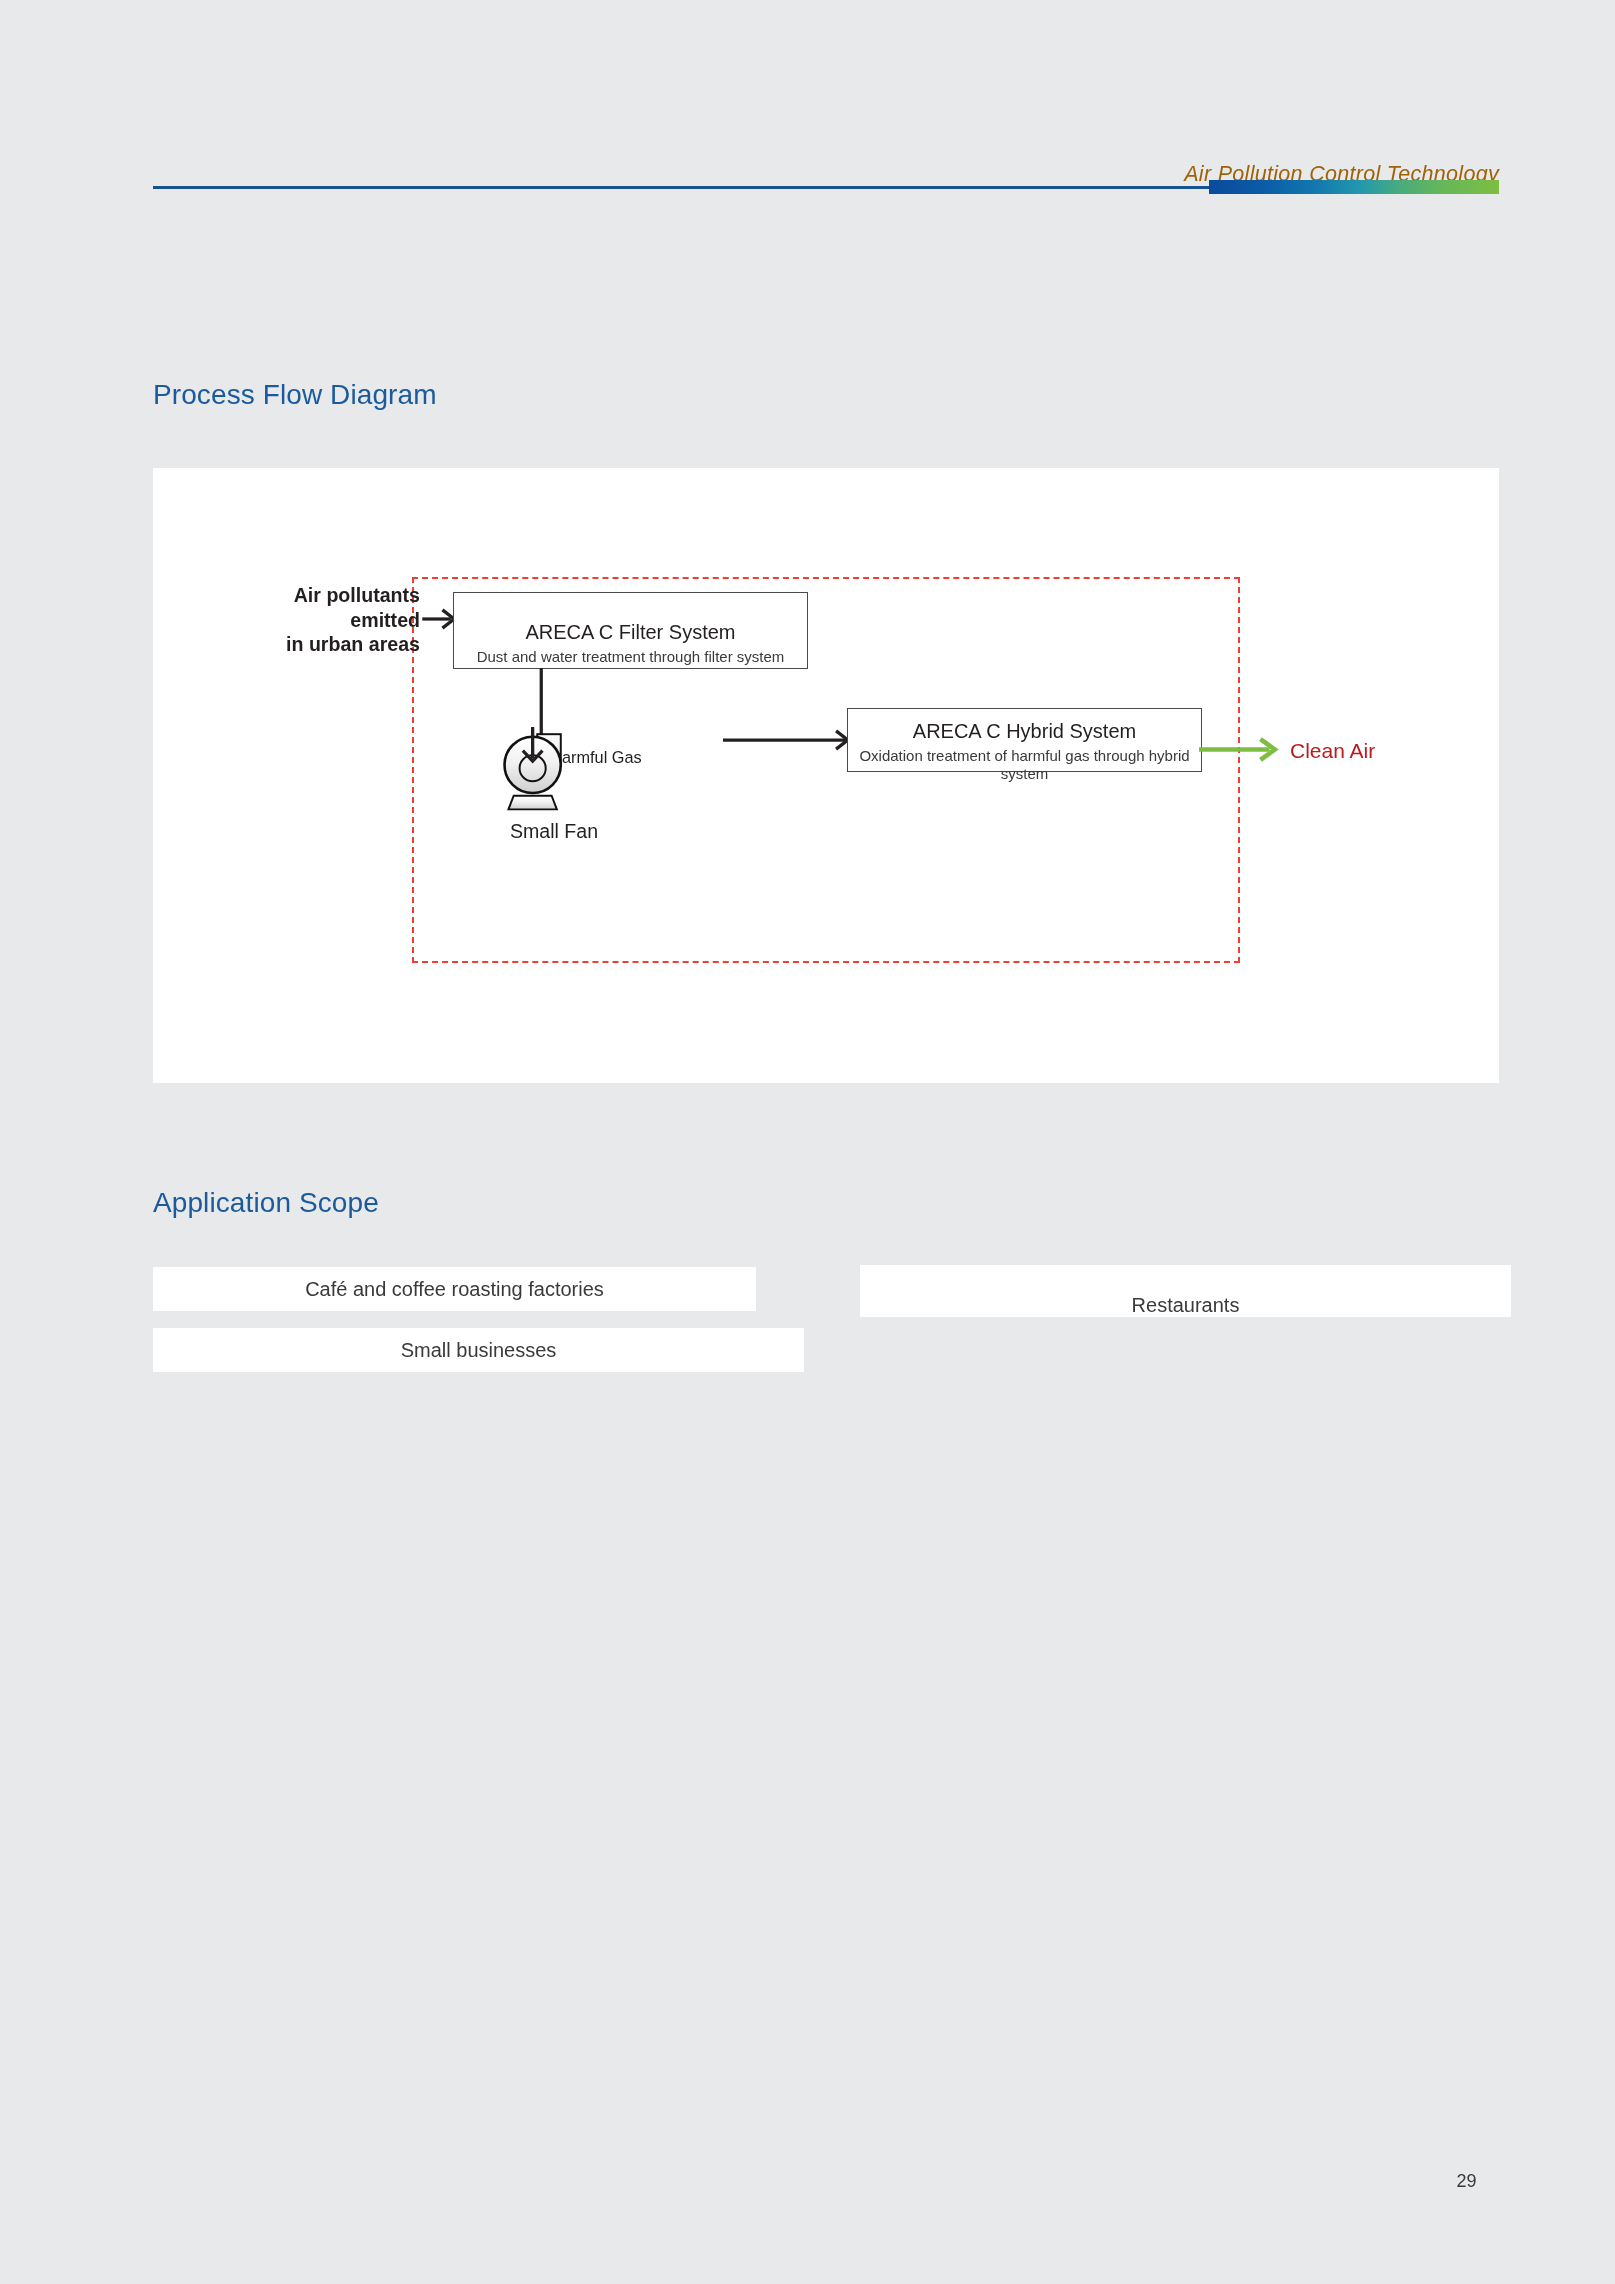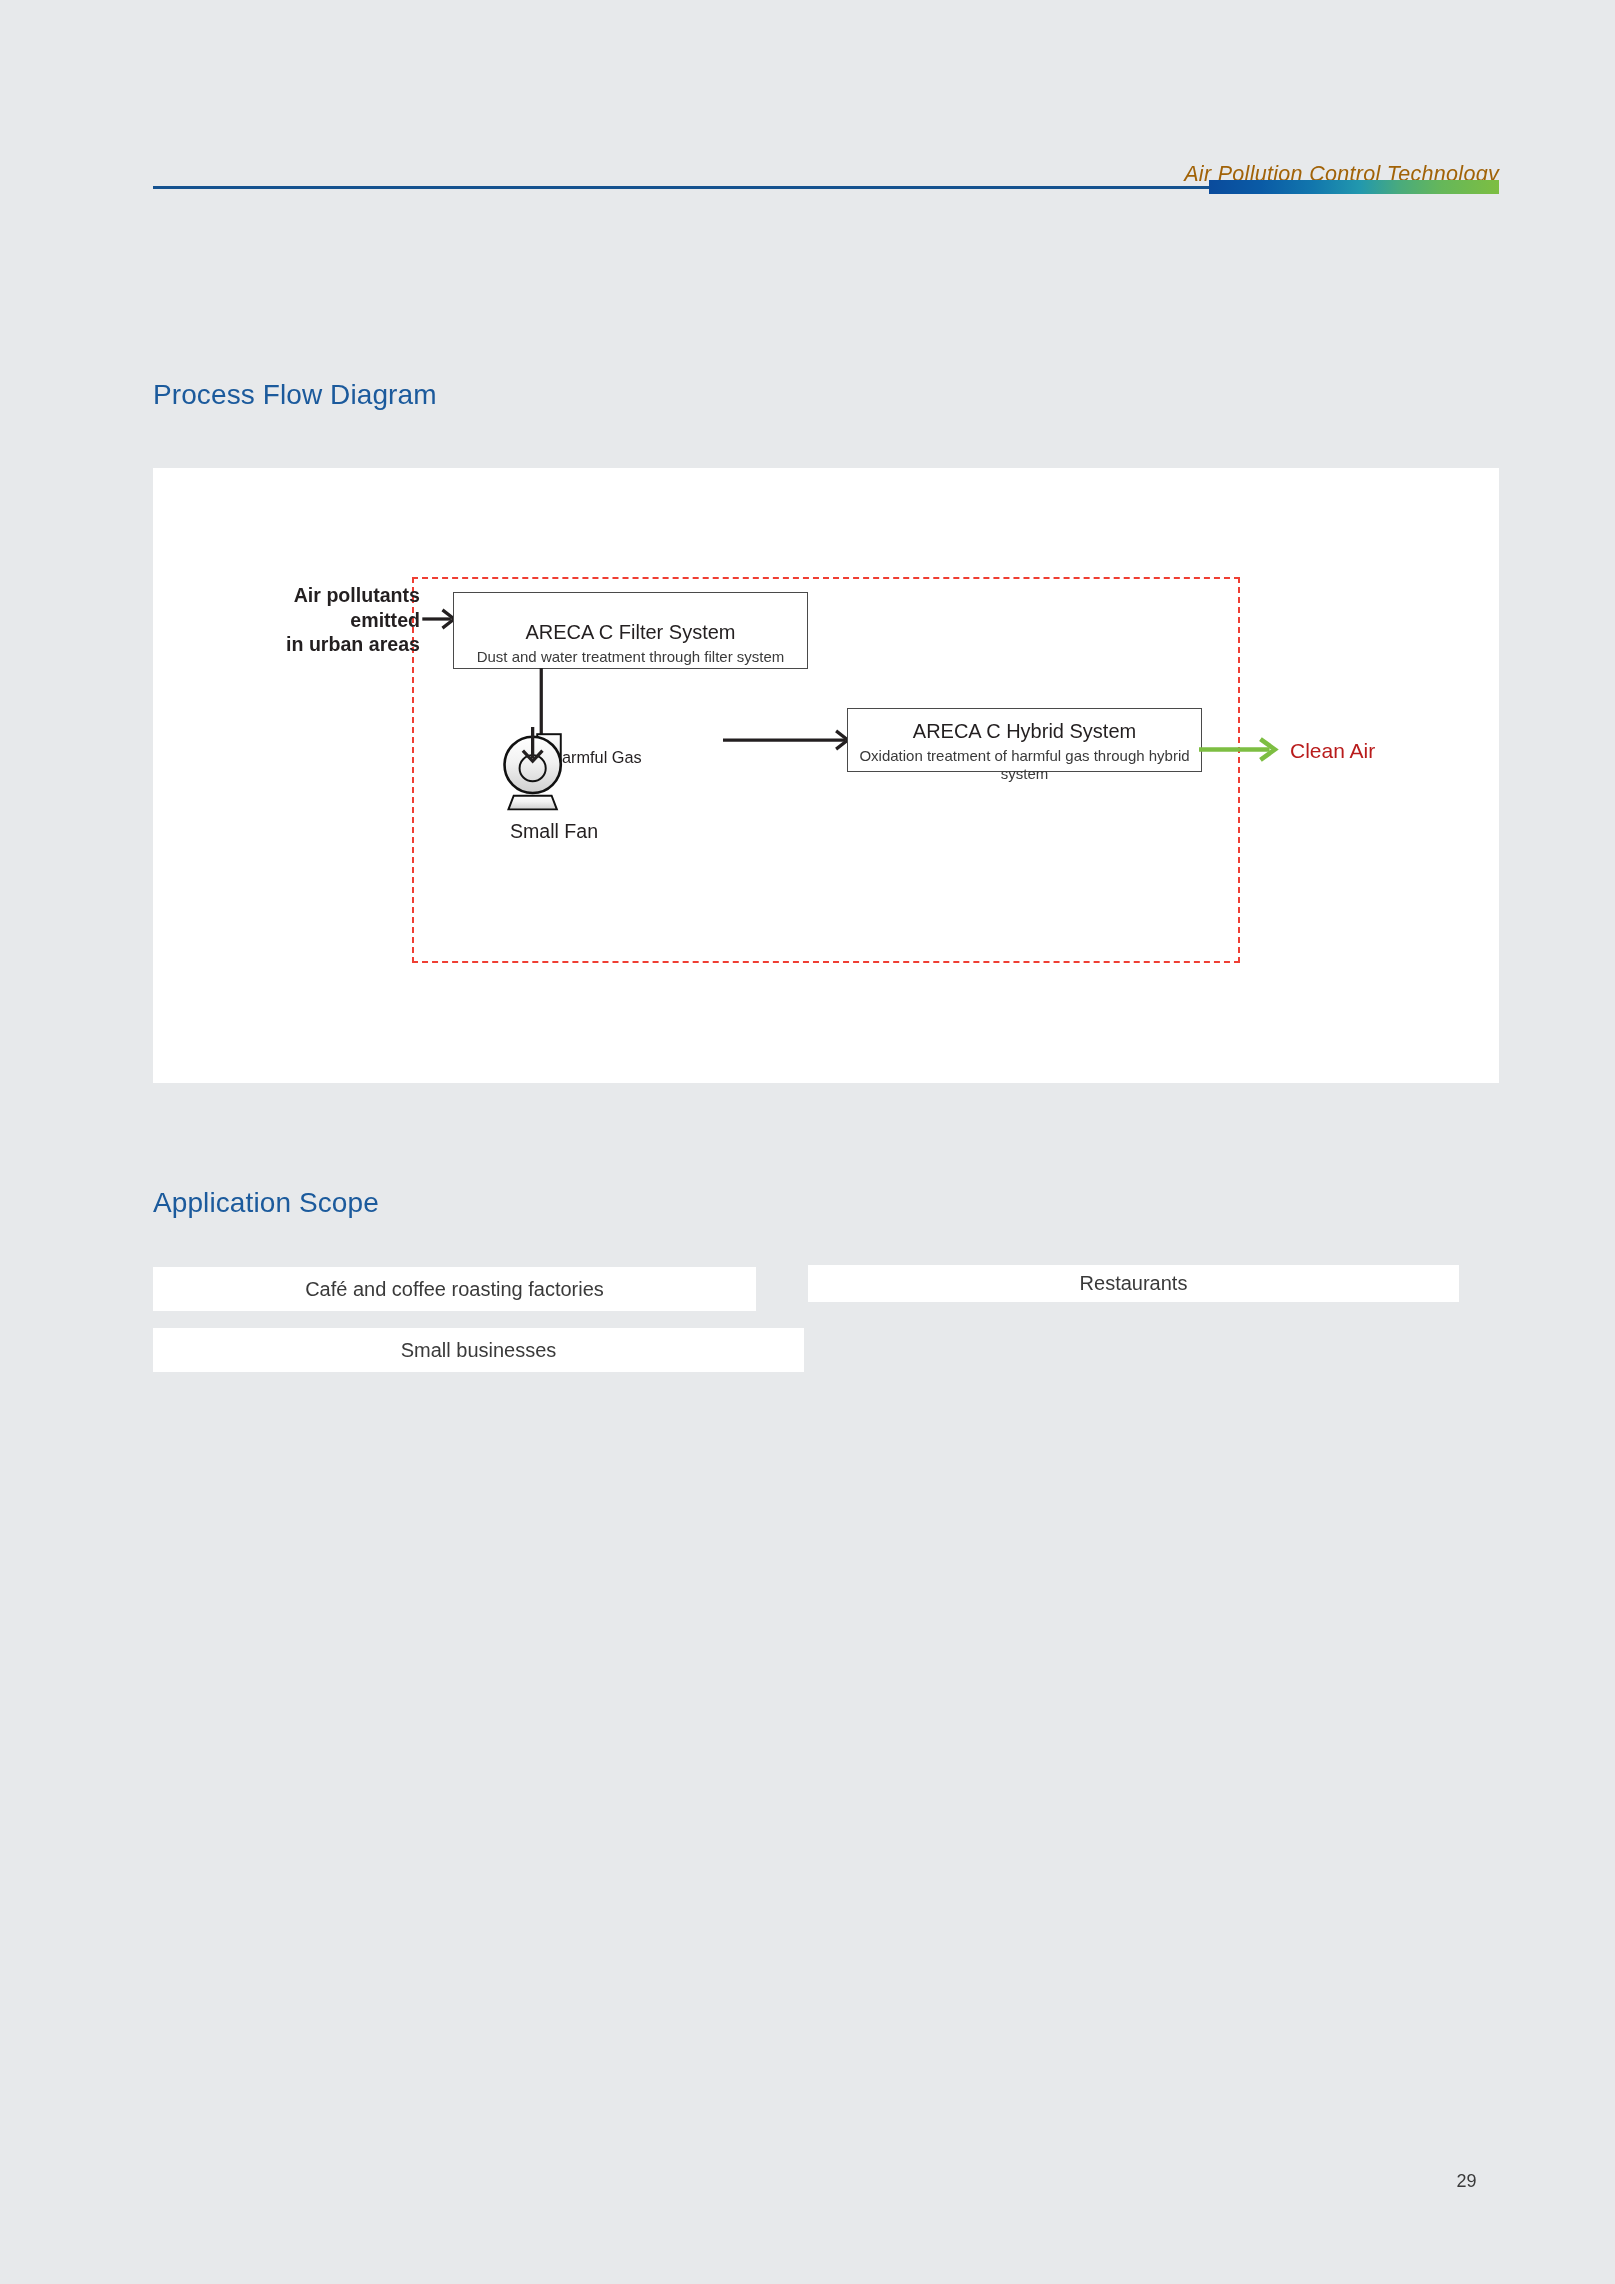--- a/index.html
+++ b/index.html
@@ -182,21 +182,21 @@
   .scope-item {
     position: absolute;
     background: #ffffff;
     display: flex;
     align-items: center;
     justify-content: center;
     font-size: 20px;
     color: #3a3a3a;
   }
   #scope-0 { left: 153px;  top: 1267px; width: 603px; height: 44px; }
-  #scope-1 { left: 808px; top: 1265px; width: 651px; height: 37px; }
+  #scope-1 { left: 860px; top: 1265px; width: 651px; height: 52px; align-items: flex-end; }
   #scope-2 { left: 153px;  top: 1328px; width: 651px; height: 44px; }
 
   
   #page-number {
     position: absolute;
     left: 1434px;
     top: 2171px;
     width: 65px;
     text-align: center;
     font-size: 18px;

